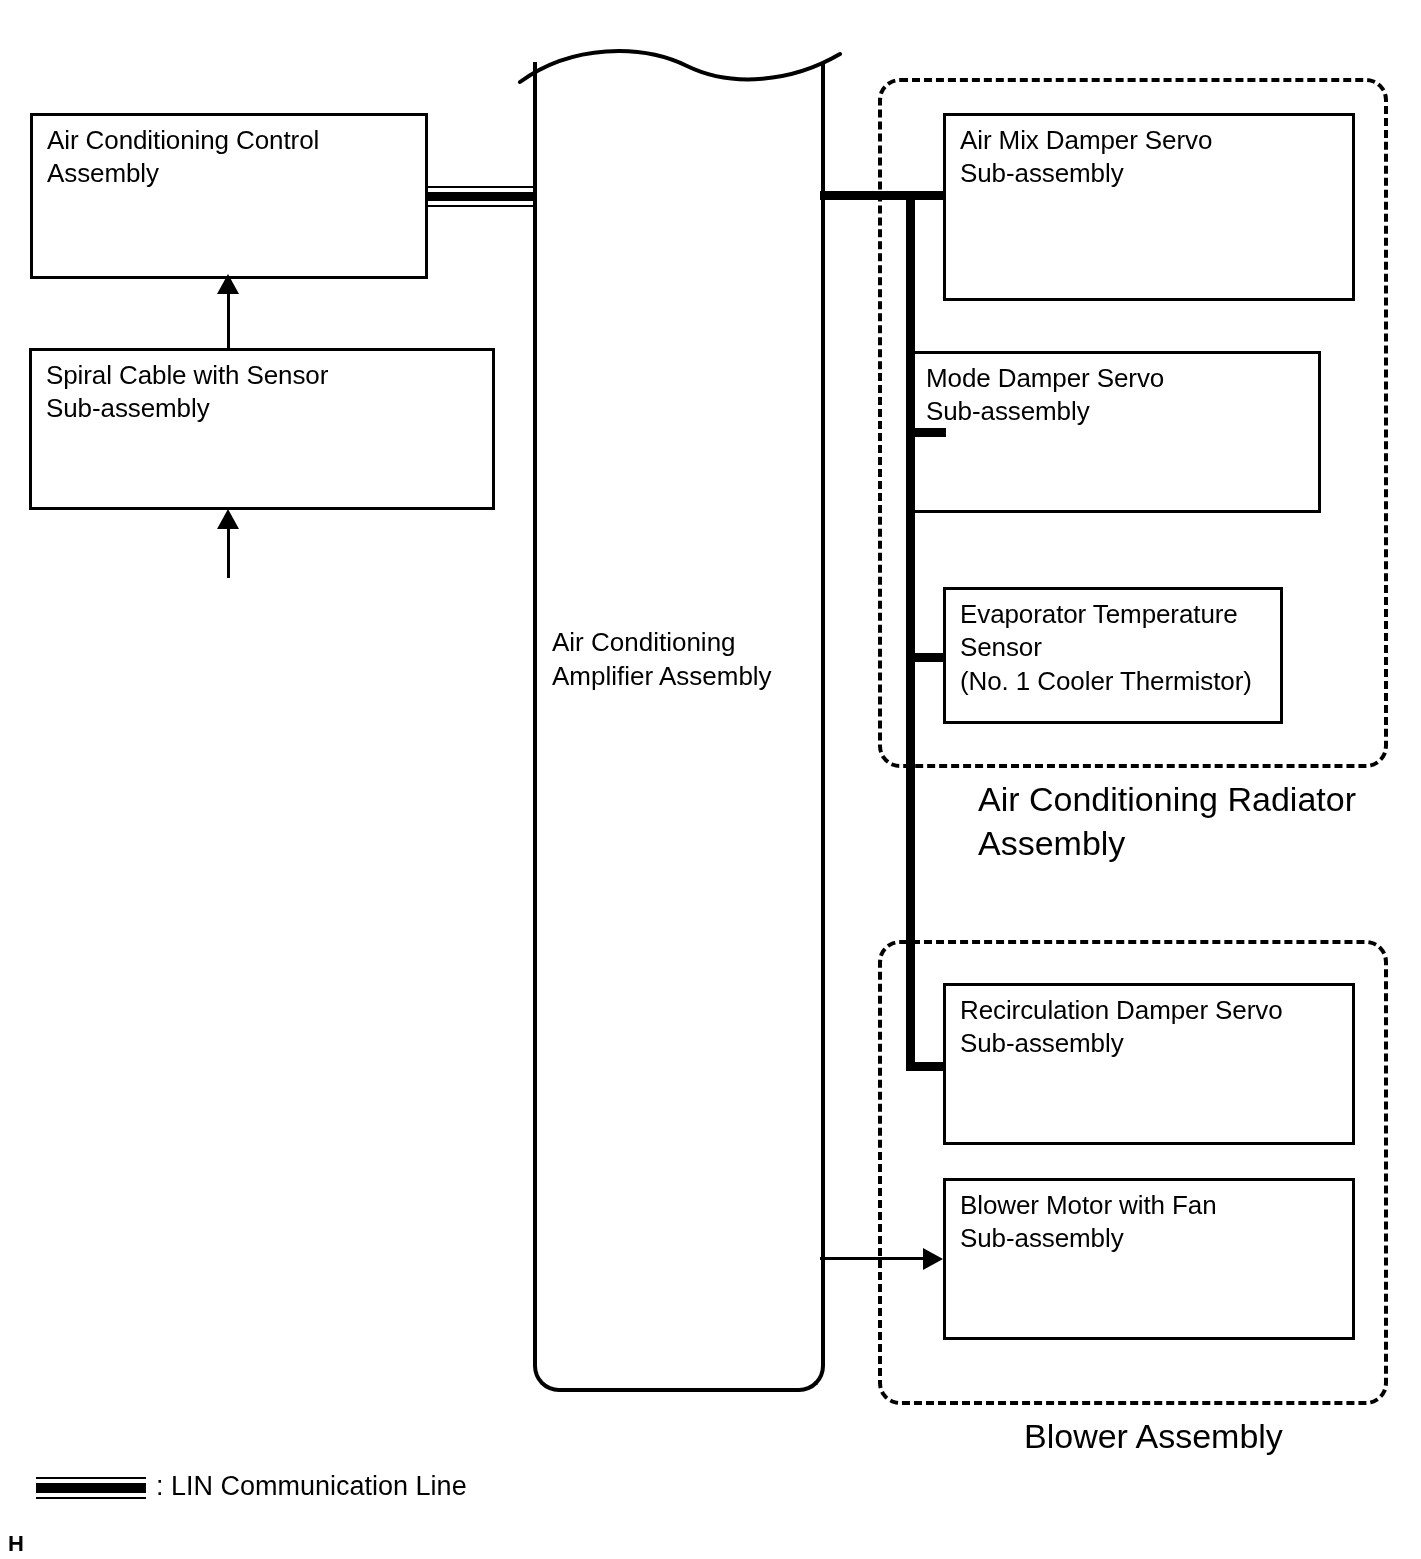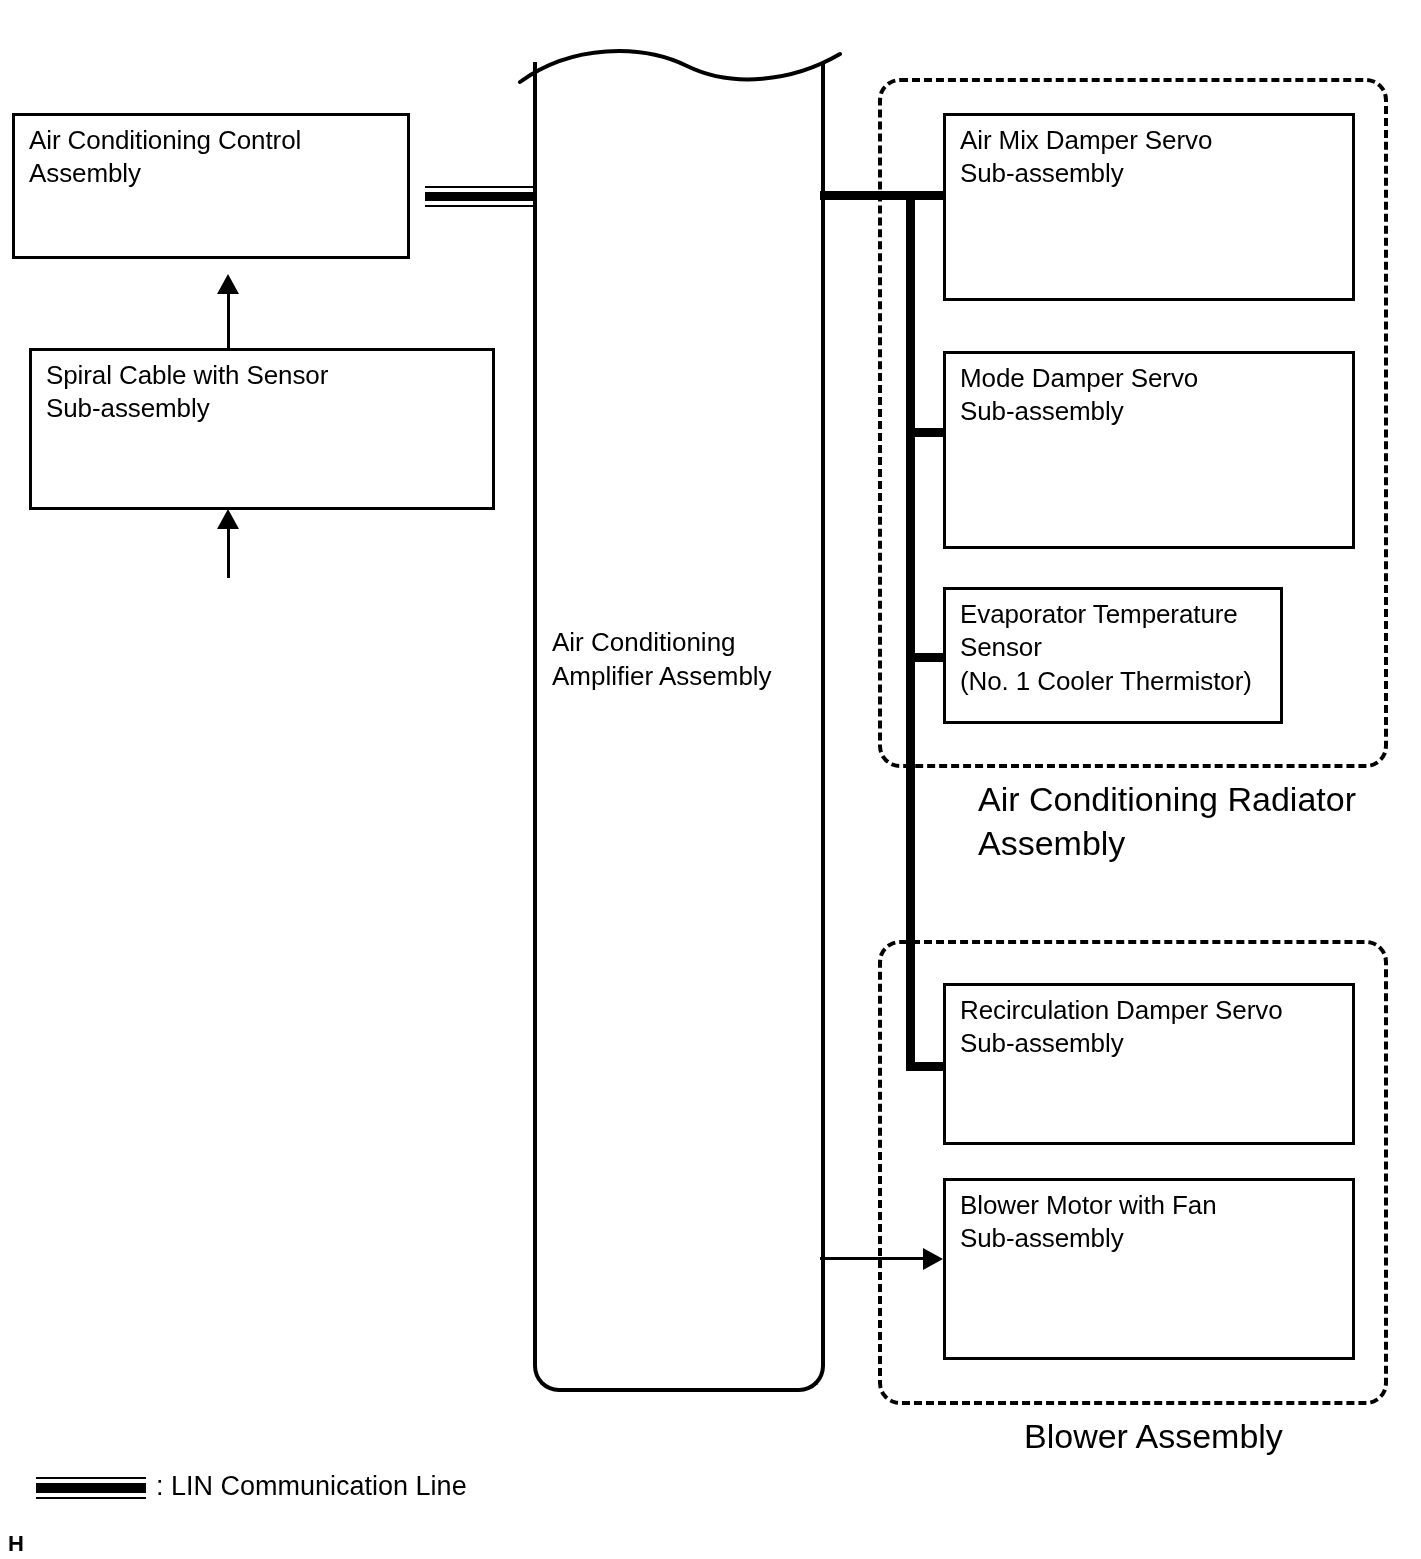--- a/index.html
+++ b/index.html
@@ -191,21 +191,21 @@
     font-size: 22px;
     font-weight: bold;
     line-height: 1;
   }
 </style>
 </head>
 <body>
 
 <div id="canvas">
 
-  <div class="box" style="left:12px; top:113px; width:398px; height:146px;">
+  <div class="box" style="left:30px; top:113px; width:398px; height:166px;">
     <div class="box-label">Air Conditioning Control
 Assembly</div>
   </div>
 
   <div class="box" style="left:29px; top:348px; width:466px; height:162px;">
     <div class="box-label">Spiral Cable with Sensor
 Sub-assembly</div>
   </div>
 
 
@@ -232,39 +232,39 @@
 
   <div class="group-dashed" style="left:878px; top:78px; width:510px; height:690px;"></div>
   <div class="group-caption" style="left:978px; top:778px; width:420px;">Air Conditioning Radiator
 Assembly</div>
 
   <div class="box" style="left:943px; top:113px; width:412px; height:188px;">
     <div class="box-label">Air Mix Damper Servo
 Sub-assembly</div>
   </div>
 
-  <div class="box" style="left:943px; top:351px; width:412px; height:198px;">
+  <div class="box" style="left:909px; top:351px; width:412px; height:162px;">
     <div class="box-label">Mode Damper Servo
 Sub-assembly</div>
   </div>
 
   <div class="box" style="left:943px; top:587px; width:340px; height:137px;">
     <div class="box-label">Evaporator Temperature Sensor
 (No. 1 Cooler Thermistor)</div>
   </div>
 
   <div class="group-dashed" style="left:878px; top:940px; width:510px; height:465px;"></div>
   <div class="group-caption" style="left:1024px; top:1415px; width:420px;">Blower Assembly</div>
 
   <div class="box" style="left:943px; top:983px; width:412px; height:162px;">
     <div class="box-label">Recirculation Damper Servo
 Sub-assembly</div>
   </div>
 
-  <div class="box" style="left:943px; top:1178px; width:412px; height:182px;">
+  <div class="box" style="left:943px; top:1178px; width:412px; height:162px;">
     <div class="box-label">Blower Motor with Fan
 Sub-assembly</div>
   </div>
 
   <div class="harness-h" style="left:820px; top:191px; width:125px;"></div>
 
   <div class="harness-v" style="left:906px; top:191px; height:880px;"></div>
 
   <div class="harness-h" style="left:906px; top:428px; width:40px;"></div>
 

